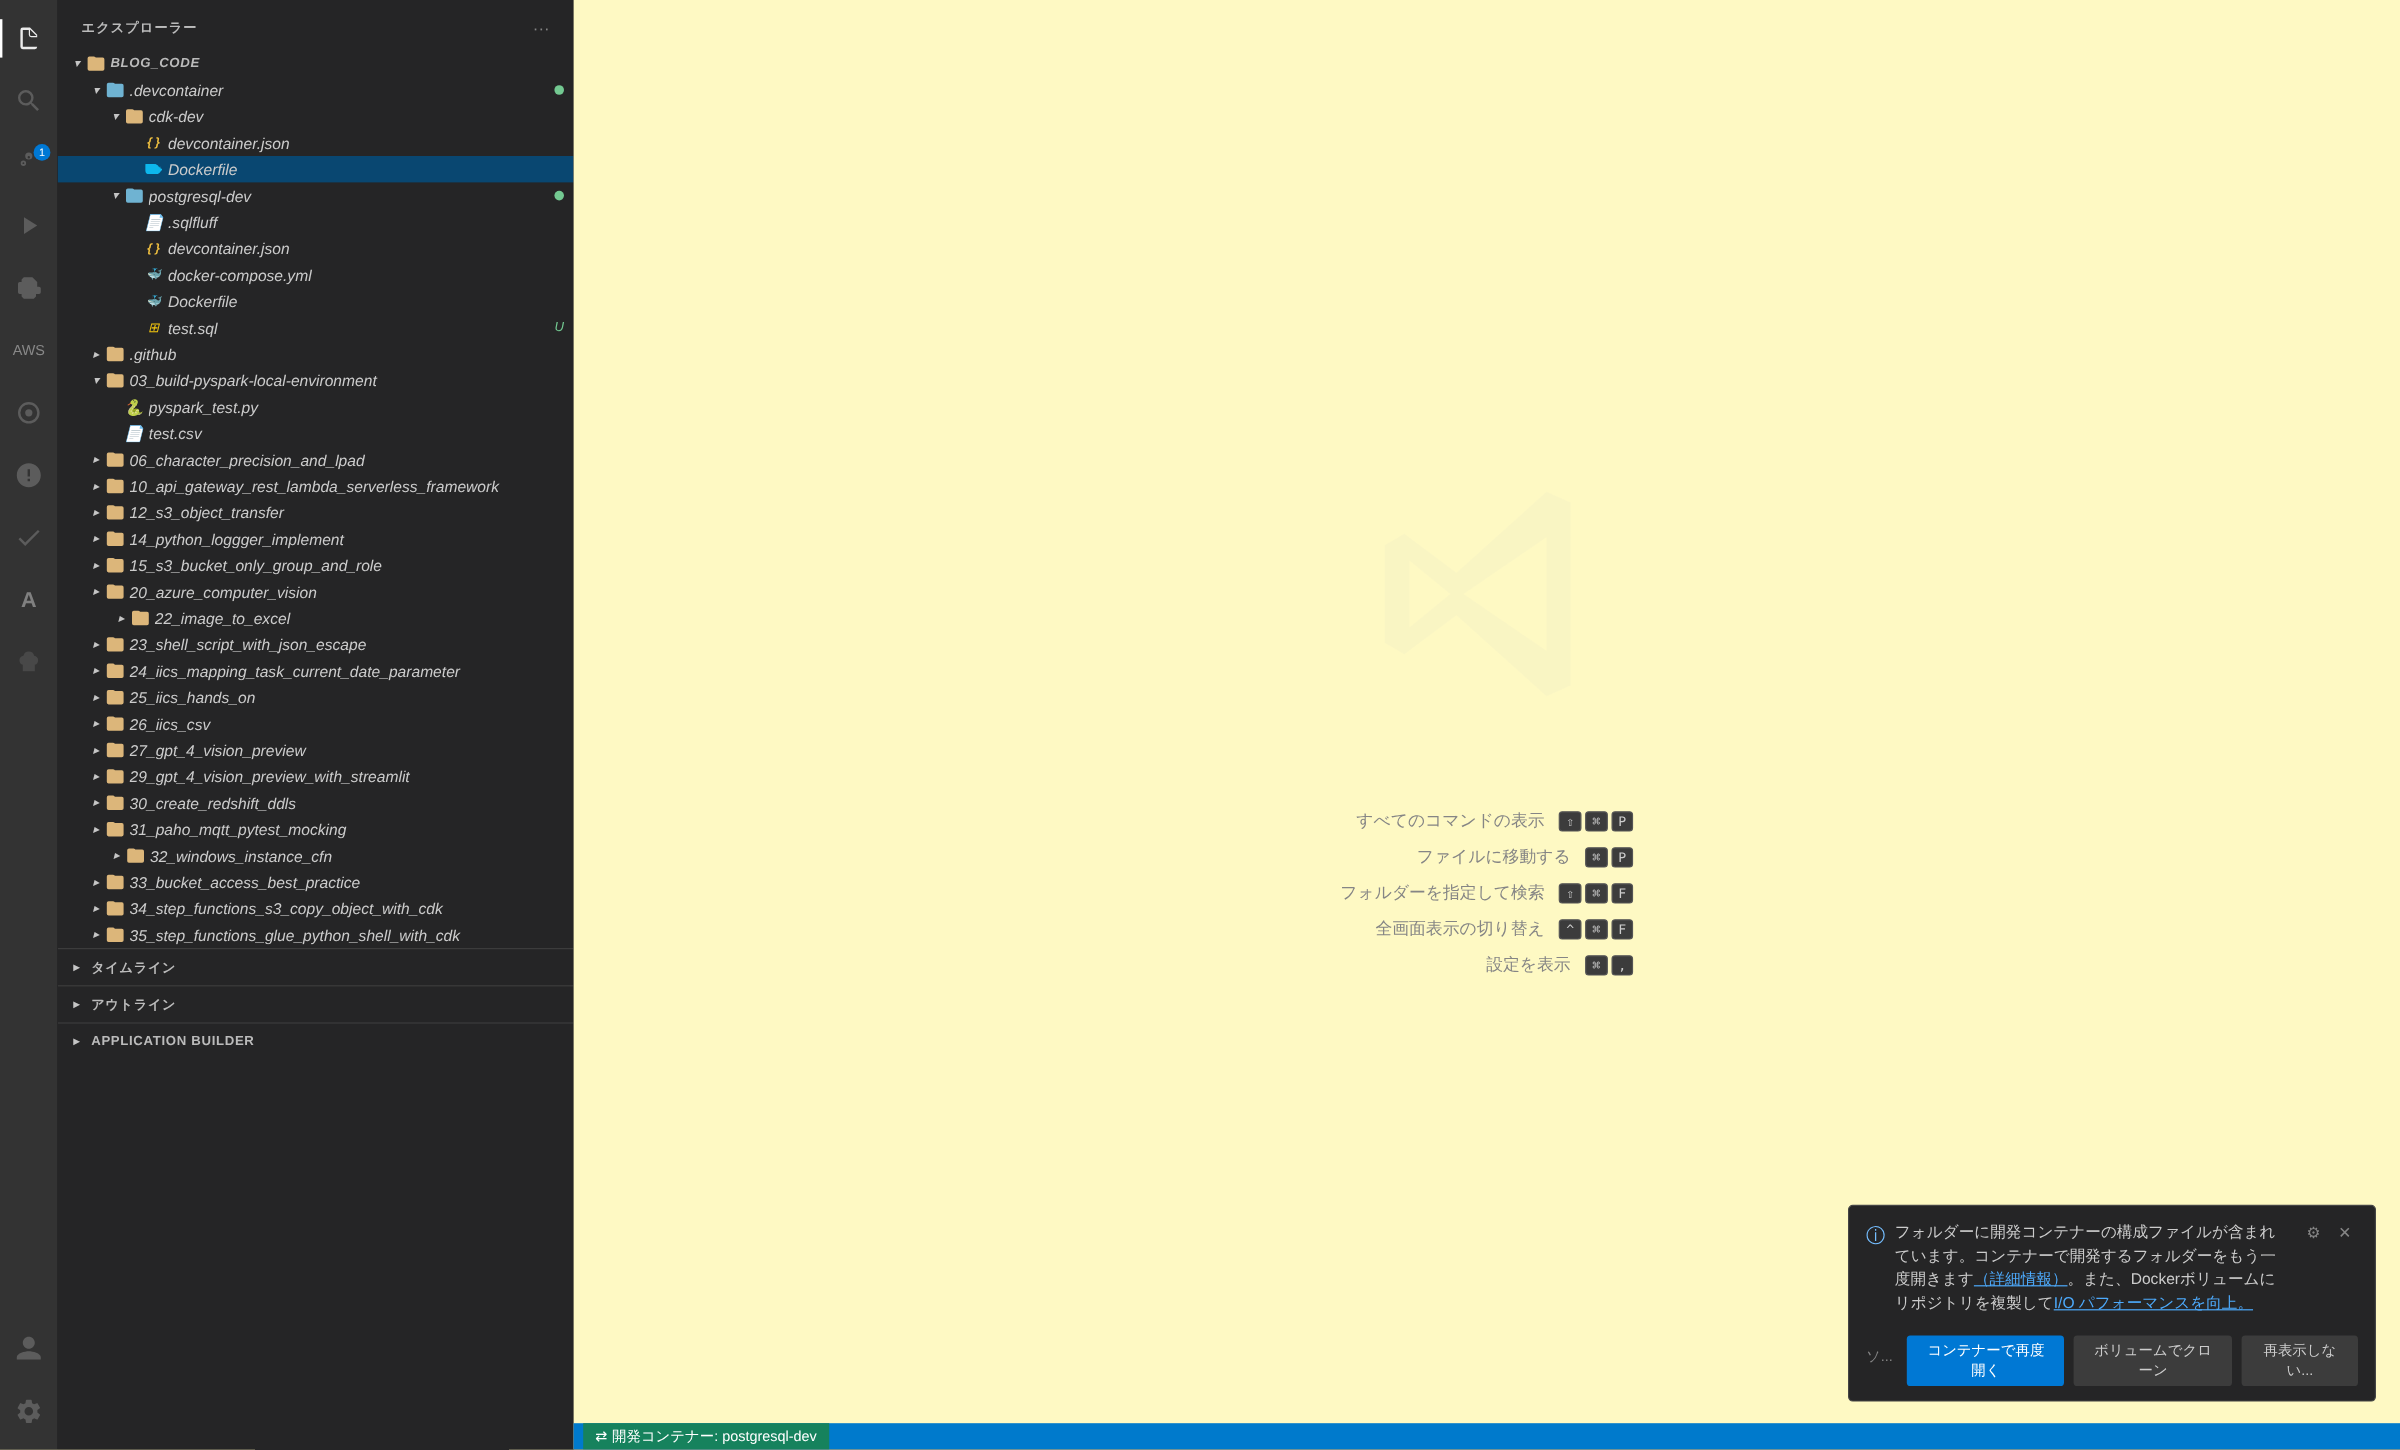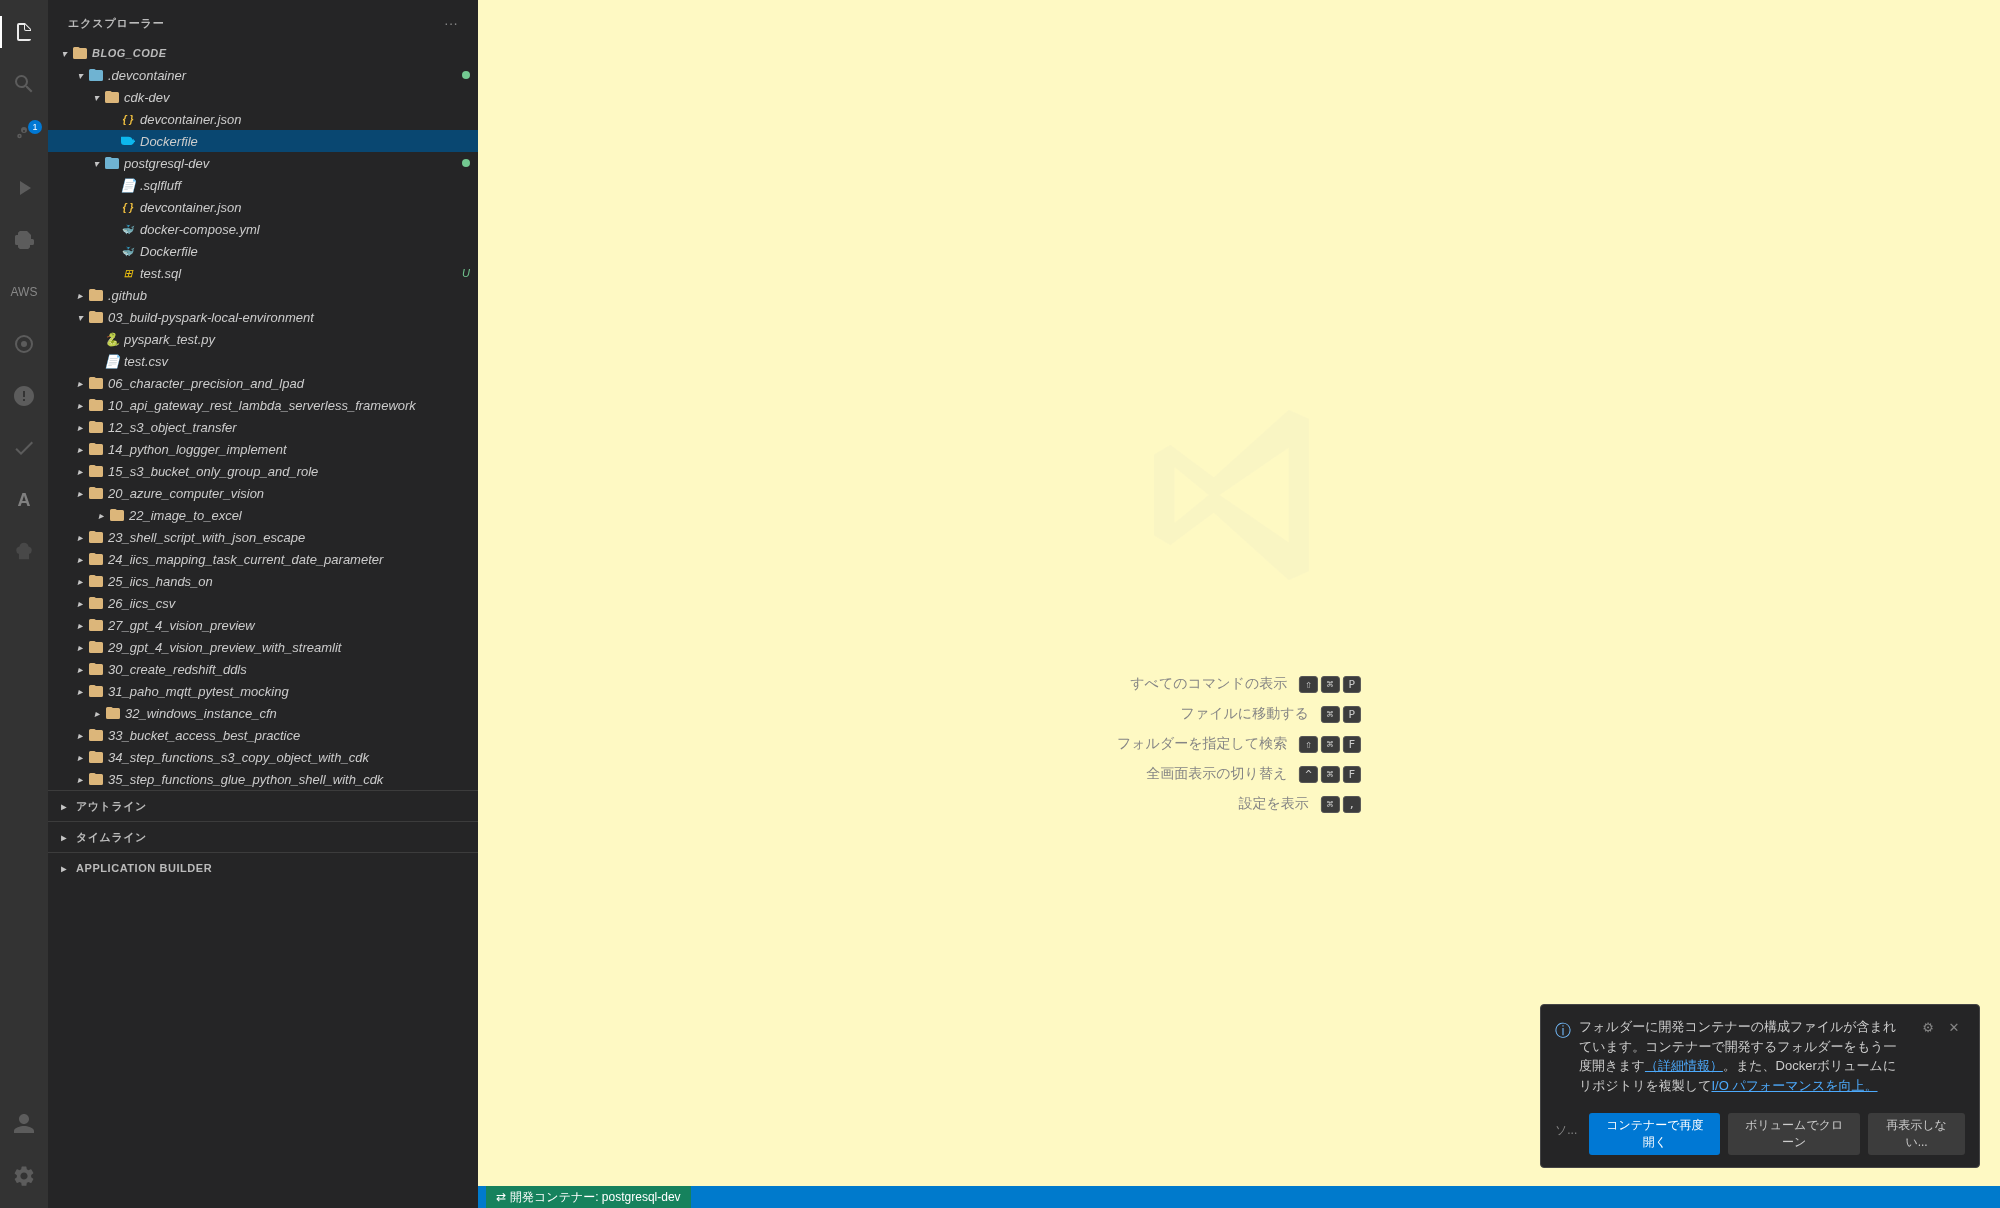--- a/index.html
+++ b/index.html
@@ -729,28 +729,28 @@
         <svg width="16" height="16" viewBox="0 0 16 16" fill="currentColor">
             <path d="M1 3.5A1.5 1.5 0 012.5 2h3.764a1.5 1.5 0 011.06.44l.44.44H13.5A1.5 1.5 0 0115 4.5v8a1.5 1.5 0 01-1.5 1.5h-11A1.5 1.5 0 011 12.5v-9z"></path>
           </svg>
       </span>
       <span class="tree-label">35_step_functions_glue_python_shell_with_cdk</span>
     </div>
 
     <div class="sidebar-section">
       <div class="section-header">
         <span class="tree-arrow closed" style="margin-right:4px;"></span>
-        <span>アウトライン</span>
+        <span>タイムライン</span>
       </div>
     </div>
 
     <div class="sidebar-section">
       <div class="section-header">
         <span class="tree-arrow closed" style="margin-right:4px;"></span>
-        <span>タイムライン</span>
+        <span>アウトライン</span>
       </div>
     </div>
 
     <div class="sidebar-section">
       <div class="section-header">
         <span class="tree-arrow closed" style="margin-right:4px;"></span>
         <span>APPLICATION BUILDER</span>
       </div>
     </div>
   </div>

